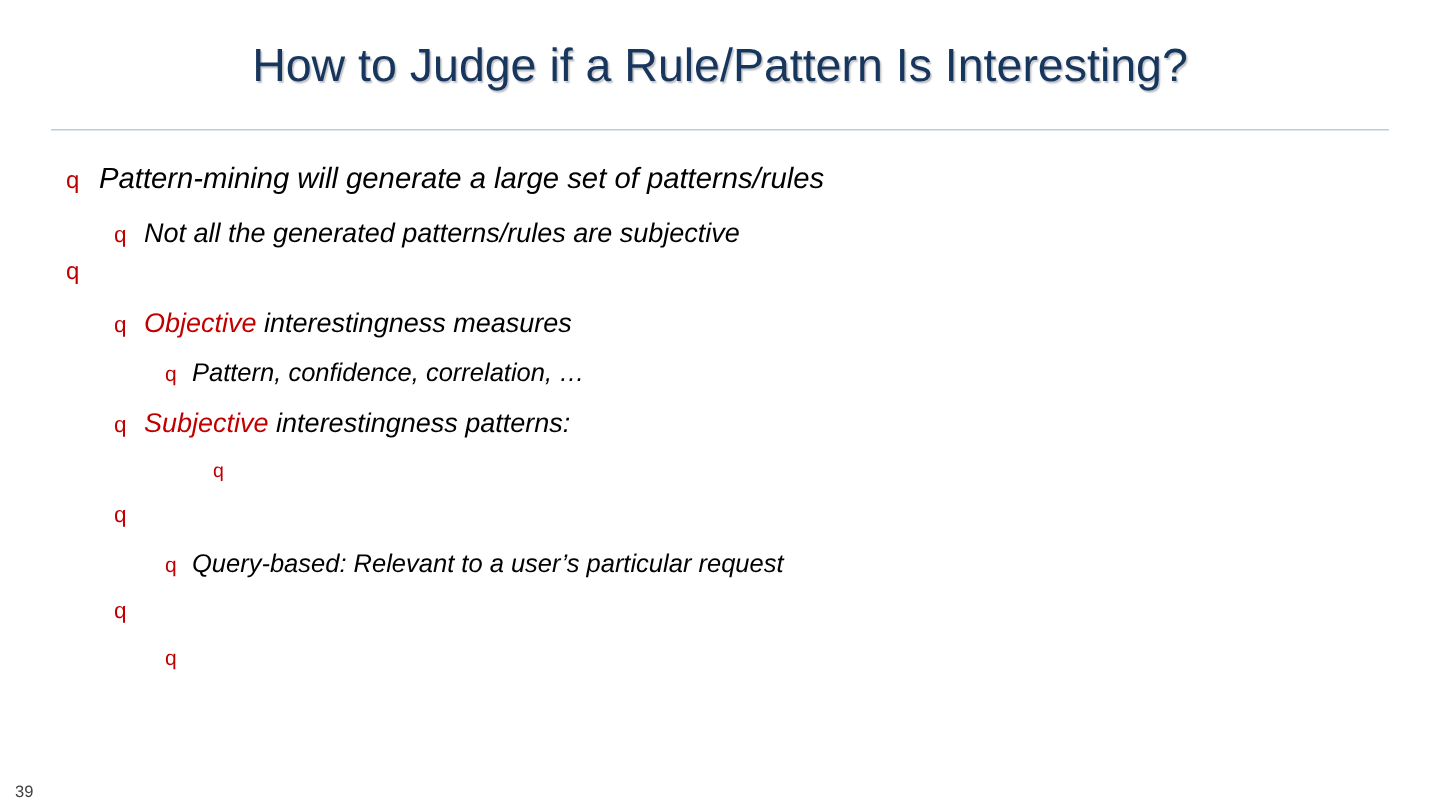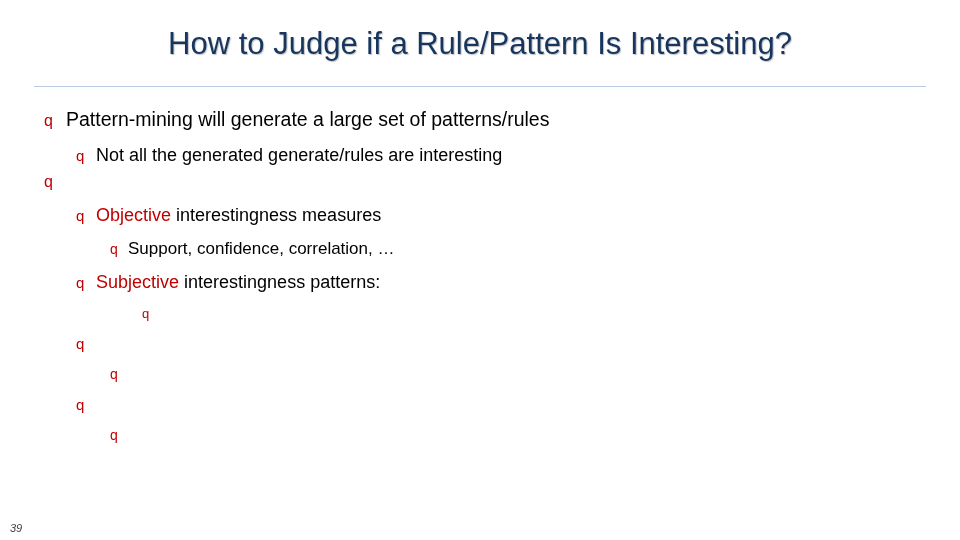--- a/index.html
+++ b/index.html
@@ -52,83 +52,84 @@
     line-height: 1.0;
   }
   .bullet {
     font-family: "Liberation Sans", sans-serif;
     color: #c00000;
     flex: 0 0 auto;
     display: inline-block;
   }
   .txt {
     flex: 0 1 auto;
+    font-style: italic;
   }
   
   .l1 { margin-left: 6px;   font-size: 19.5px; margin-top: 10px; }
   .l1 .bullet { font-size: 16px; width: 22px; }
   .l2 { margin-left: 38px;  font-size: 18px;   margin-top: 16px; }
   .l2 .bullet { font-size: 15px; width: 20px; }
   .l3 { margin-left: 72px;  font-size: 17px;   margin-top: 16px; }
   .l3 .bullet { font-size: 14px; width: 18px; }
   .l4 { margin-left: 104px; font-size: 16.5px; margin-top: 16px; }
   .l4 .bullet { font-size: 13px; width: 16px; }
 
   .c-black { color: #000000; }
   .c-red   { color: #c00000; }
 
   .slide-number {
     position: absolute;
     left: 10px;
     bottom: 6px;
     font-size: 11px;
     color: #404040;
-    font-style: italic;
   }
 </style>
 </head>
 <body>
 
 <div class="slide">
 
   <div class="title">How to Judge if a Rule/Pattern Is Interesting?</div>
   <div class="title-rule"></div>
 
   <div class="body">
       <div class="line l1">
         <span class="bullet">q</span>
         <span class="txt"><span class="c-black">Pattern-mining will generate a large set of patterns/rules</span></span>
       </div>
       <div class="line l2">
         <span class="bullet">q</span>
-        <span class="txt"><span class="c-black">Not all the generated generate/rules are interesting</span></span>
+        <span class="txt"><span class="c-black">Not all the generated patterns/rules are subjective</span></span>
       </div>
       <div class="line l1">
         <span class="bullet">q</span>
       </div>
       <div class="line l2">
         <span class="bullet">q</span>
         <span class="txt"><span class="c-red">Objective</span><span class="c-black"> interestingness measures</span></span>
       </div>
       <div class="line l3">
         <span class="bullet">q</span>
-        <span class="txt"><span class="c-black">Support, confidence, correlation, …</span></span>
+        <span class="txt"><span class="c-black">Pattern, confidence, correlation, …</span></span>
       </div>
       <div class="line l2">
         <span class="bullet">q</span>
         <span class="txt"><span class="c-red">Subjective</span><span class="c-black"> interestingness patterns:</span></span>
       </div>
       <div class="line l4">
         <span class="bullet">q</span>
       </div>
       <div class="line l2">
         <span class="bullet">q</span>
       </div>
       <div class="line l3">
         <span class="bullet">q</span>
+        <span class="txt"><span class="c-black">Query-based:  Relevant to a user’s particular request</span></span>
       </div>
       <div class="line l2">
         <span class="bullet">q</span>
       </div>
       <div class="line l3">
         <span class="bullet">q</span>
       </div>
     </div>
 
   <div class="slide-number">39</div>

